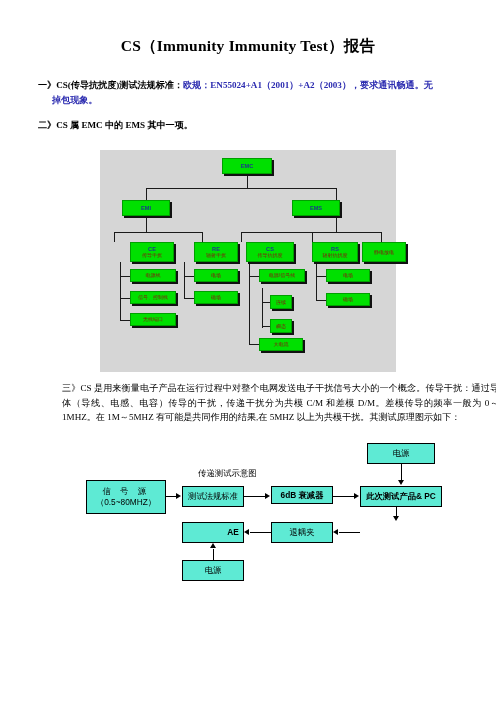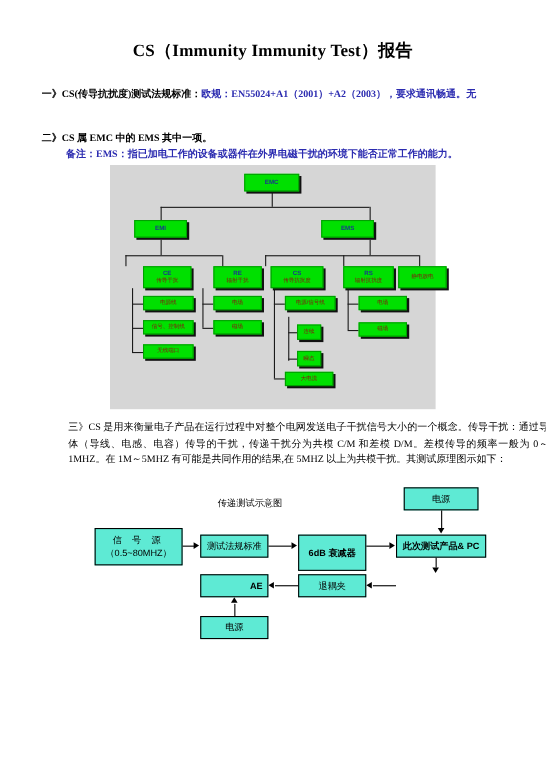--- a/index.html
+++ b/index.html
@@ -121,41 +121,41 @@
     border-right: 3.2px solid transparent;
     border-top: 5.5px solid #000000;
   }
   .arrow.up {
     border-left: 3.2px solid transparent;
     border-right: 3.2px solid transparent;
     border-bottom: 5.5px solid #000000;
   }
   #diagram-caption {
     position: absolute;
-    left: 198px; top: 452px;
+    left: 198px; top: 468px;
     font-size: 8.4px;
     color: #000000;
     font-family: "Liberation Serif", "DejaVu Serif", serif;
   }
   .sig-l1 { letter-spacing: 3.5px; }
 </style>
 </head>
 <body>
 
 <div id="page">
 
   <div class="doc-title">CS（Immunity Immunity Test）报告</div>
 
   <div class="para" id="para1">
     <span class="marker bold">一》</span><span class="bold">CS(传导抗扰度)测试法规标准：</span><span class="blue-b">欧规：EN55024+A1（2001）+A2（2003），</span><span class="blue-b">要求通讯畅通。无</span>
+    <span class="line2 blue-b">掉包现象。</span>
   </div>
 
   <div class="para" id="para2">
     <span class="marker bold">二》</span><span class="bold">CS 属 EMC 中的 EMS 其中一项。</span>
-    <span class="note bold">备注：EMS：指已加电工作的设备或器件在外界电磁干扰的环境下能否正常工作的能力。</span>
   </div>
 
   <div id="tree-panel">
 
     <div class="tline v" style="left:147px; top:24px; height:14px;"></div>
     <div class="tline h" style="left:46px;  top:38px; width:190px;"></div>
     <div class="tline v" style="left:46px;  top:38px; height:12px;"></div>
     <div class="tline v" style="left:236px; top:38px; height:12px;"></div>
 
     <div class="tline v" style="left:46px;  top:68px; height:14px;"></div>
@@ -268,21 +268,21 @@
 
     <div class="bbox" style="left:26px; top:40px; width:80px; height:34px;">
       <span class="sig-l1">信 号 源</span>
       <span>（0.5~80MHZ）</span>
     </div>
 
     <div class="bbox" style="left:122px; top:46px; width:62px; height:21px;">
       <span>测试法规标准</span>
     </div>
 
-    <div class="bbox b" style="left:211px; top:46px; width:62px; height:33px;">
+    <div class="bbox b" style="left:211px; top:46px; width:62px; height:18px;">
       <span>6dB 衰减器</span>
     </div>
 
     <div class="bbox b" style="left:300px; top:46px; width:82px; height:21px;">
       <span>此次测试产品&amp; PC</span>
     </div>
 
     <div class="bbox" style="left:307px; top:3px; width:68px; height:21px;">
       <span>电源</span>
     </div>

